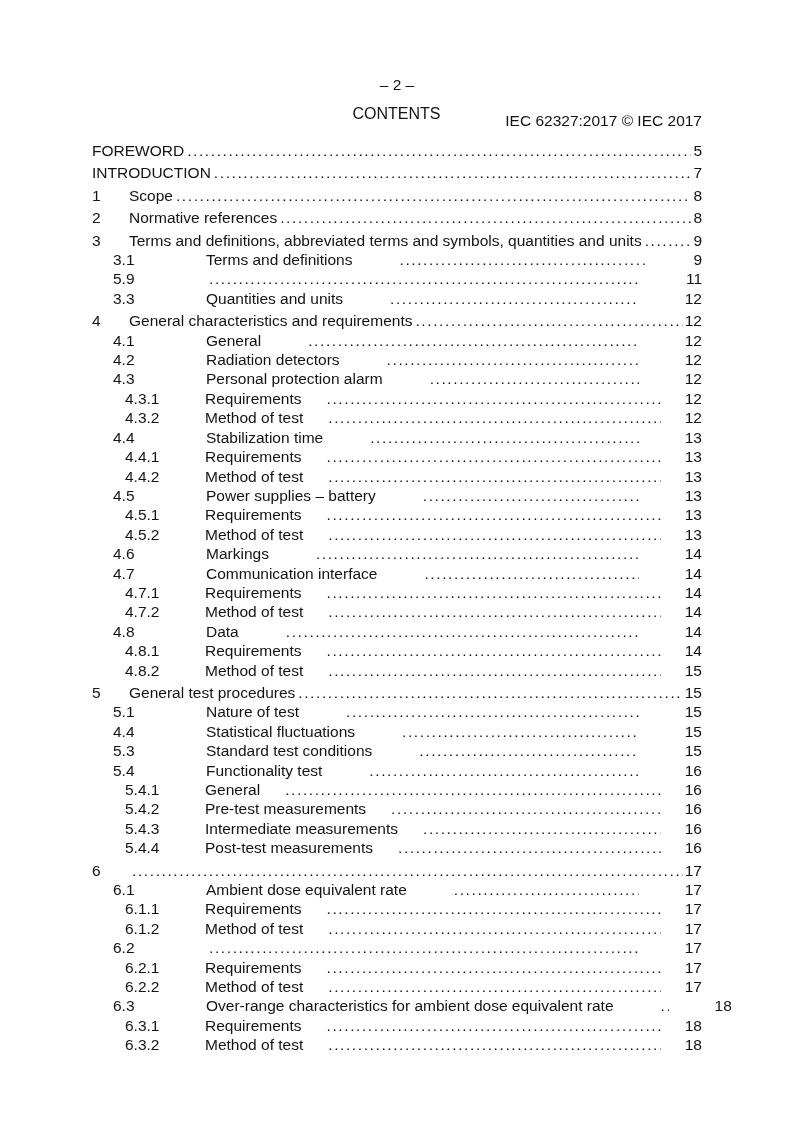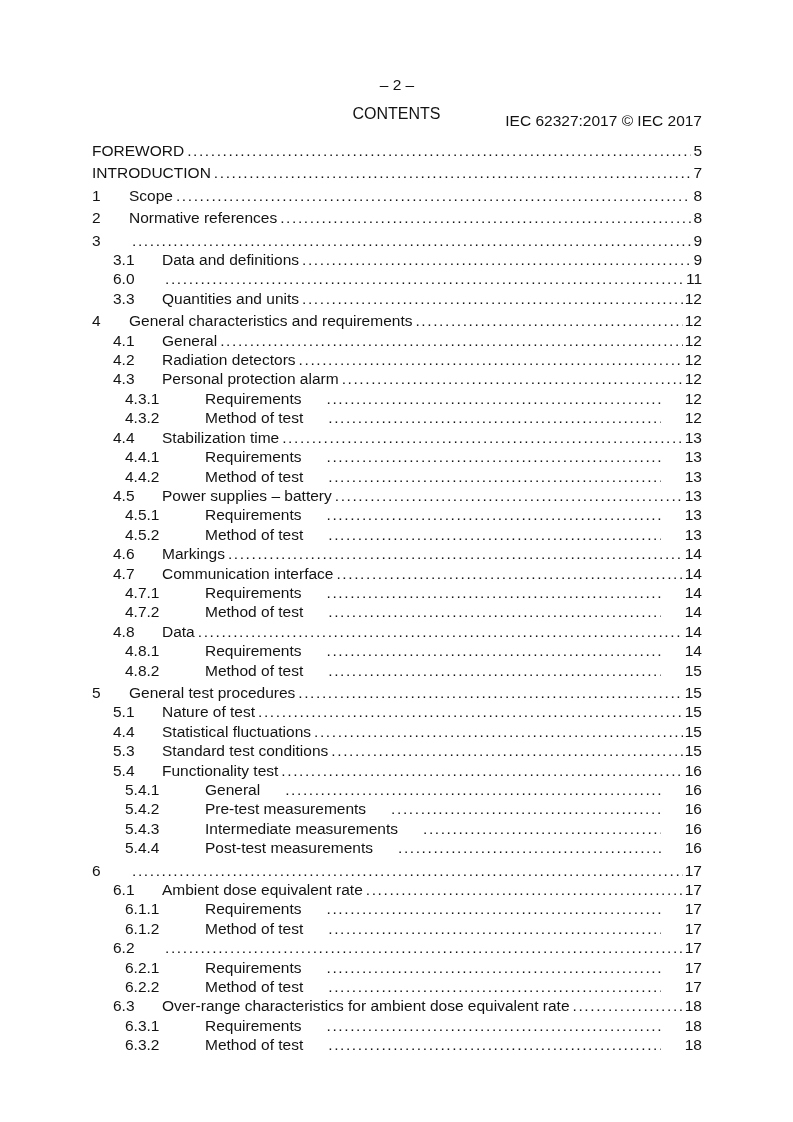--- a/index.html
+++ b/index.html
@@ -52,21 +52,21 @@
     line-height: 19.4px;
   }
   .row {
     display: flex;
     align-items: flex-start;
   }
   .row.lvl0 { margin-top: 3px; }
   .row:first-child { margin-top: 0; }
   .num  { flex: none; white-space: nowrap; }
   .lvl0 .num { width: 37px; }
-  .lvl1 { padding-left: 21px; }
+  .lvl1 { padding-left: 21px; gap: 44px; }
   .lvl1 .num { width: 49px; }
   .lvl2 { padding-left: 33px; gap: 22px; }
   .lvl2 .num { width: 58px; }
   .ttl  { flex: none; white-space: nowrap; }
   .leader {
     flex: 1 1 0;
     min-width: 8px;
     overflow: hidden;
     white-space: nowrap;
     text-align: right;
@@ -110,31 +110,32 @@
       <span class="pg">8</span>
     </div>
       <div class="row lvl0">
       <span class="num">2</span>
       <span class="ttl">Normative references</span>
       <span class="leader"></span>
       <span class="pg">8</span>
     </div>
       <div class="row lvl0">
       <span class="num">3</span>
+      <span class="ttl">Terms and definitions, abbreviated terms and symbols, quantities and units</span>
       <span class="leader"></span>
       <span class="pg">9</span>
     </div>
       <div class="row lvl1">
       <span class="num">3.1</span>
-      <span class="ttl">Data and definitions</span>
+      <span class="ttl">Terms and definitions</span>
       <span class="leader"></span>
       <span class="pg">9</span>
     </div>
       <div class="row lvl1">
-      <span class="num">6.0</span>
+      <span class="num">5.9</span>
       <span class="leader"></span>
       <span class="pg">11</span>
     </div>
       <div class="row lvl1">
       <span class="num">3.3</span>
       <span class="ttl">Quantities and units</span>
       <span class="leader"></span>
       <span class="pg">12</span>
     </div>
       <div class="row lvl0">

